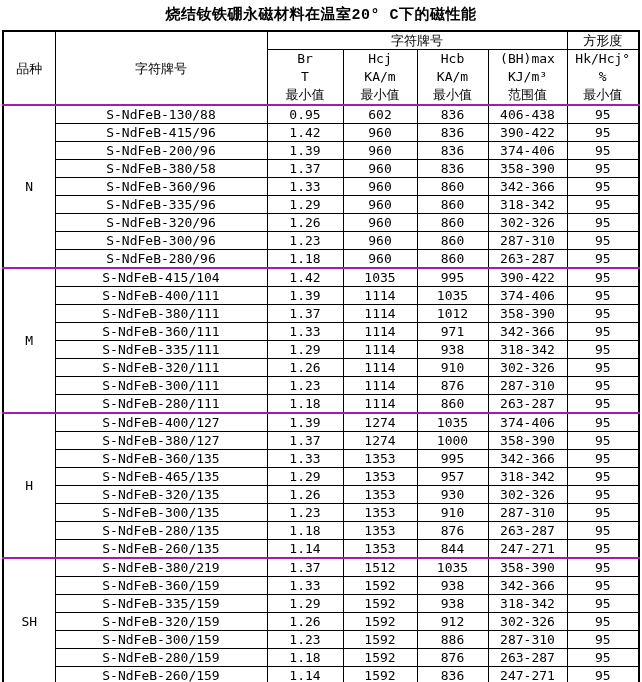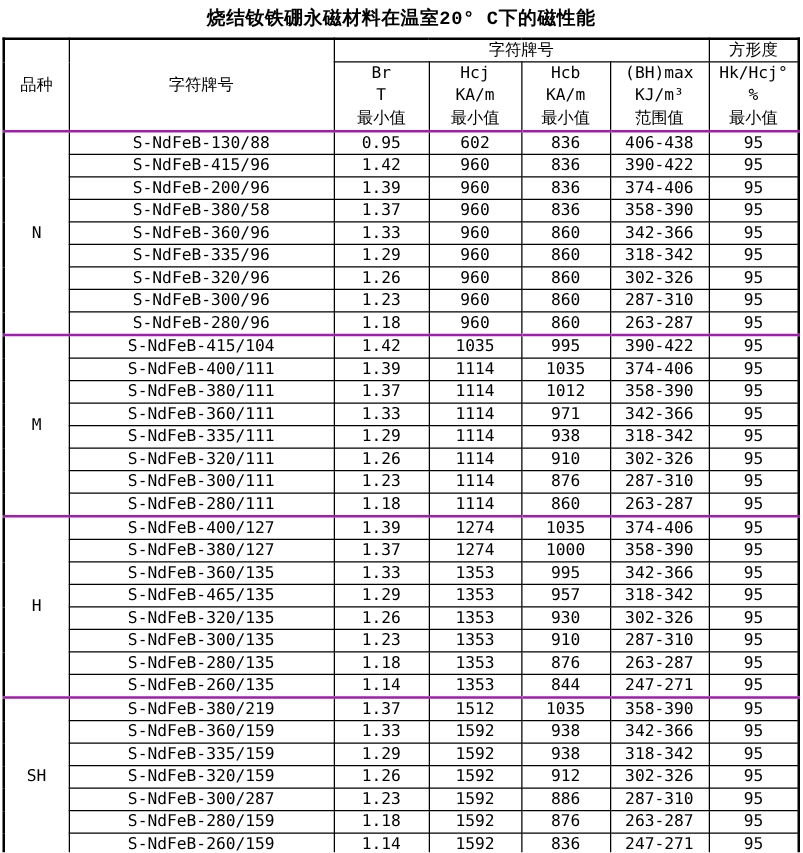--- a/index.html
+++ b/index.html
@@ -345,21 +345,21 @@
         </tr>
         <tr>
           <td>S-NdFeB-320/159</td>
           <td>1.26</td>
           <td>1592</td>
           <td>912</td>
           <td>302-326</td>
           <td>95</td>
         </tr>
         <tr>
-          <td>S-NdFeB-300/287</td>
+          <td>S-NdFeB-300/159</td>
           <td>1.23</td>
           <td>1592</td>
           <td>886</td>
           <td>287-310</td>
           <td>95</td>
         </tr>
         <tr>
           <td>S-NdFeB-280/159</td>
           <td>1.18</td>
           <td>1592</td>

